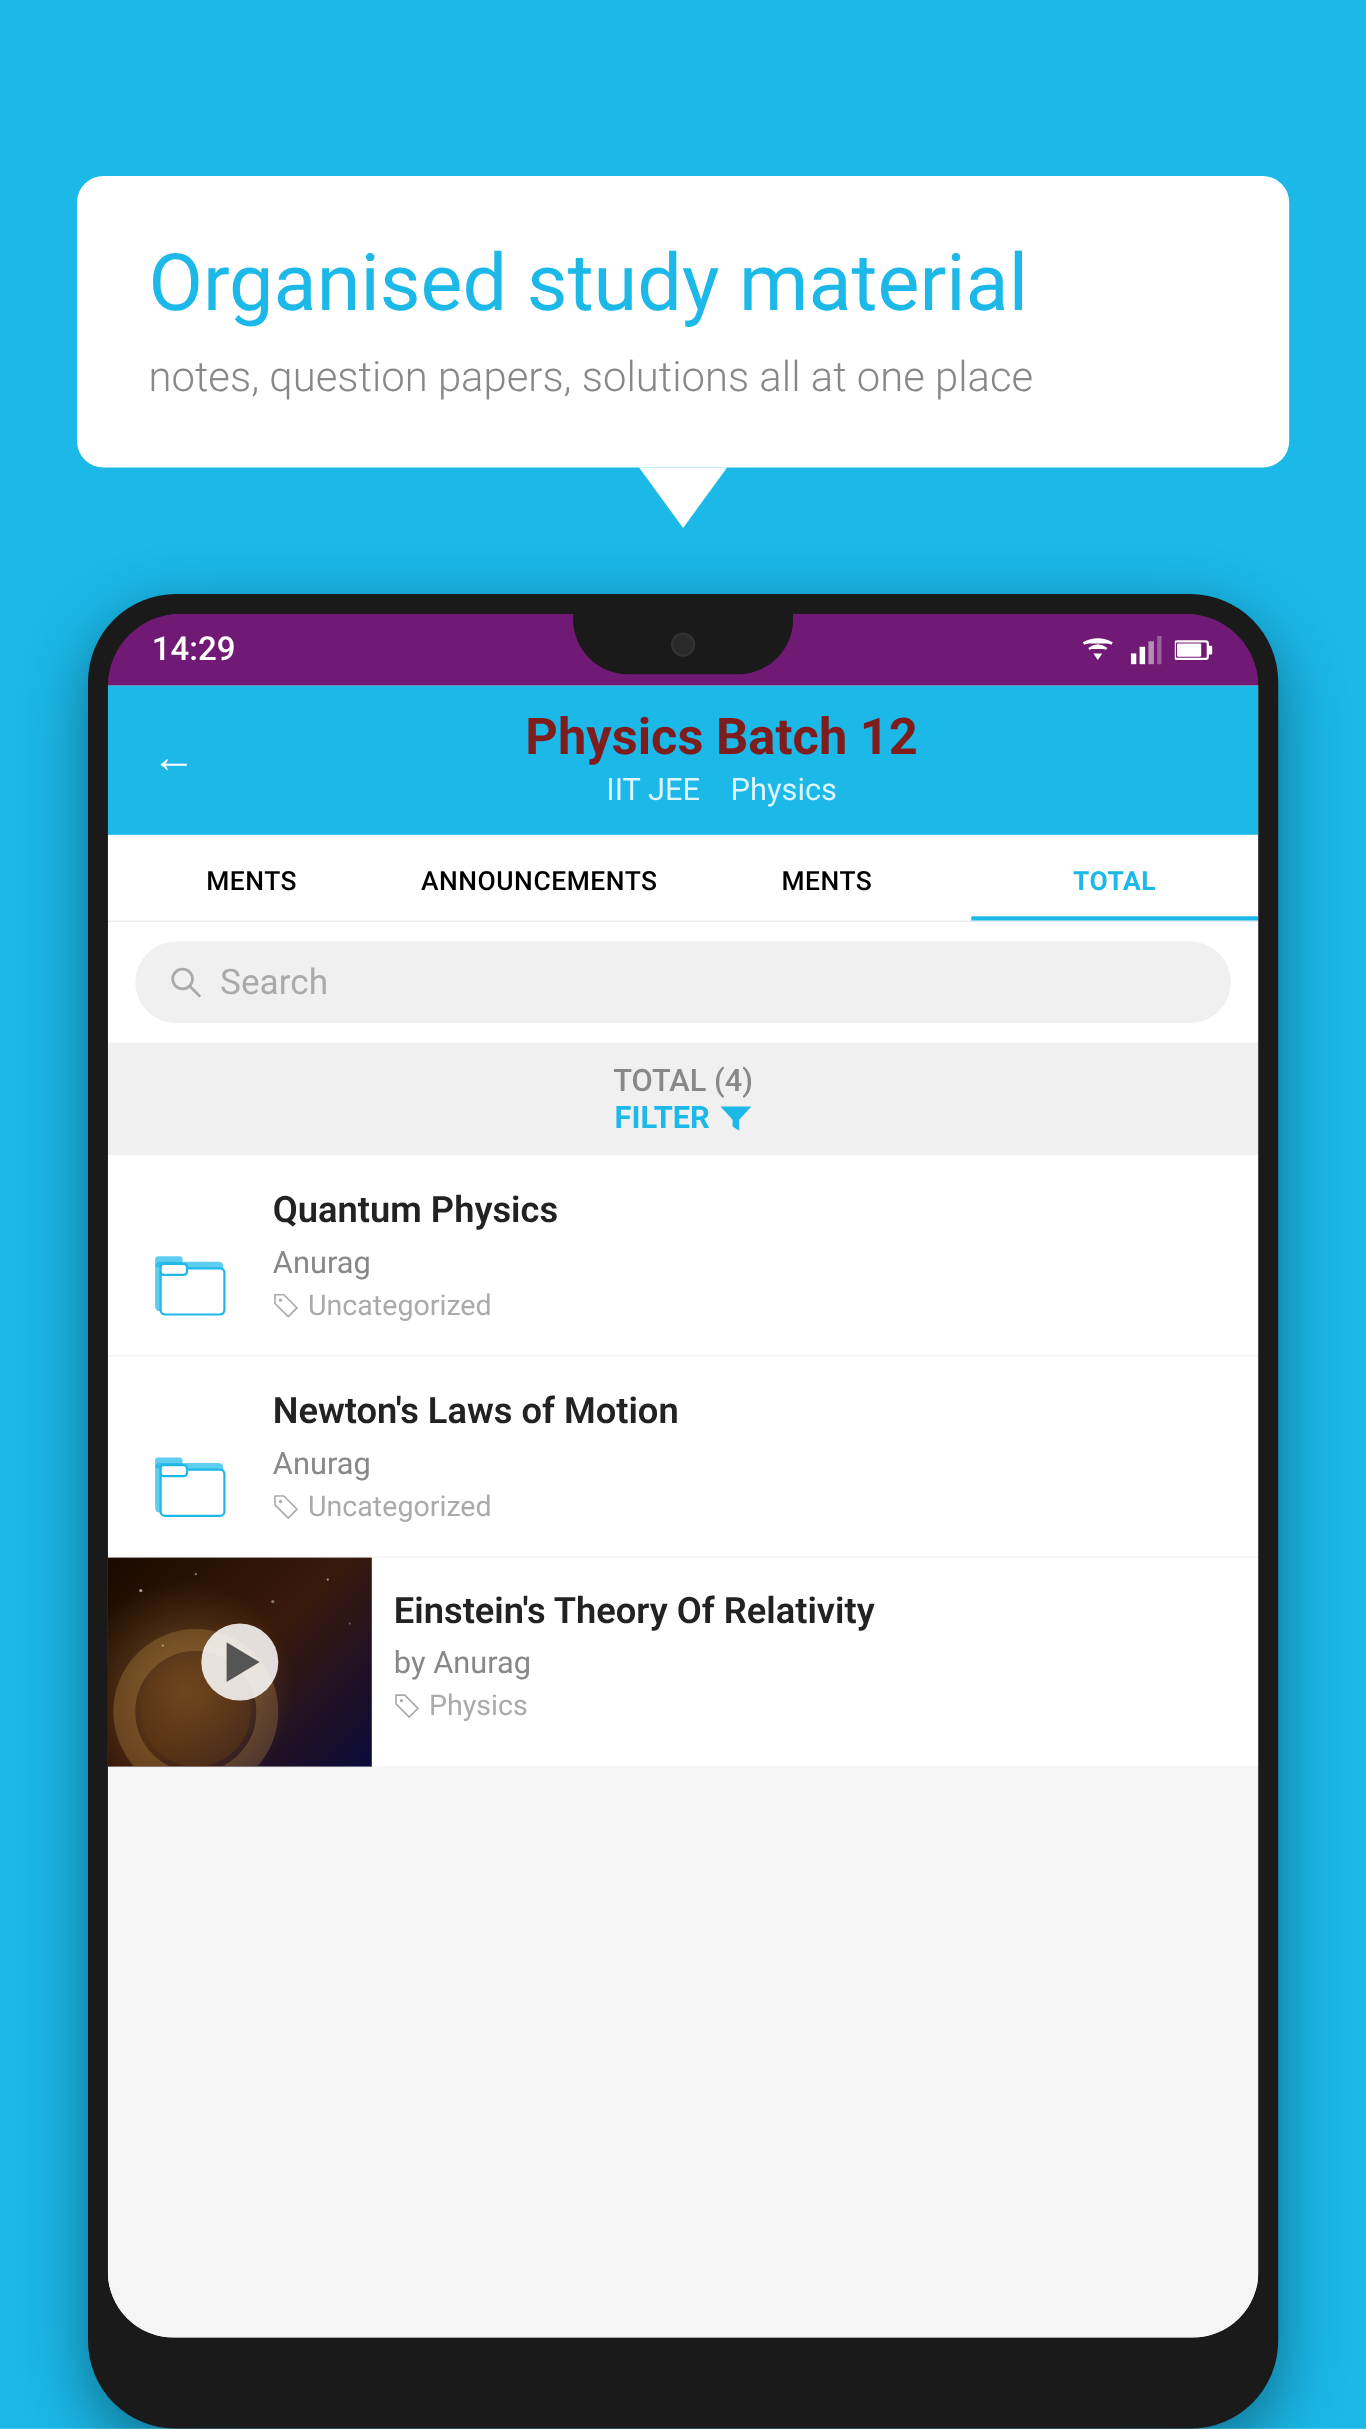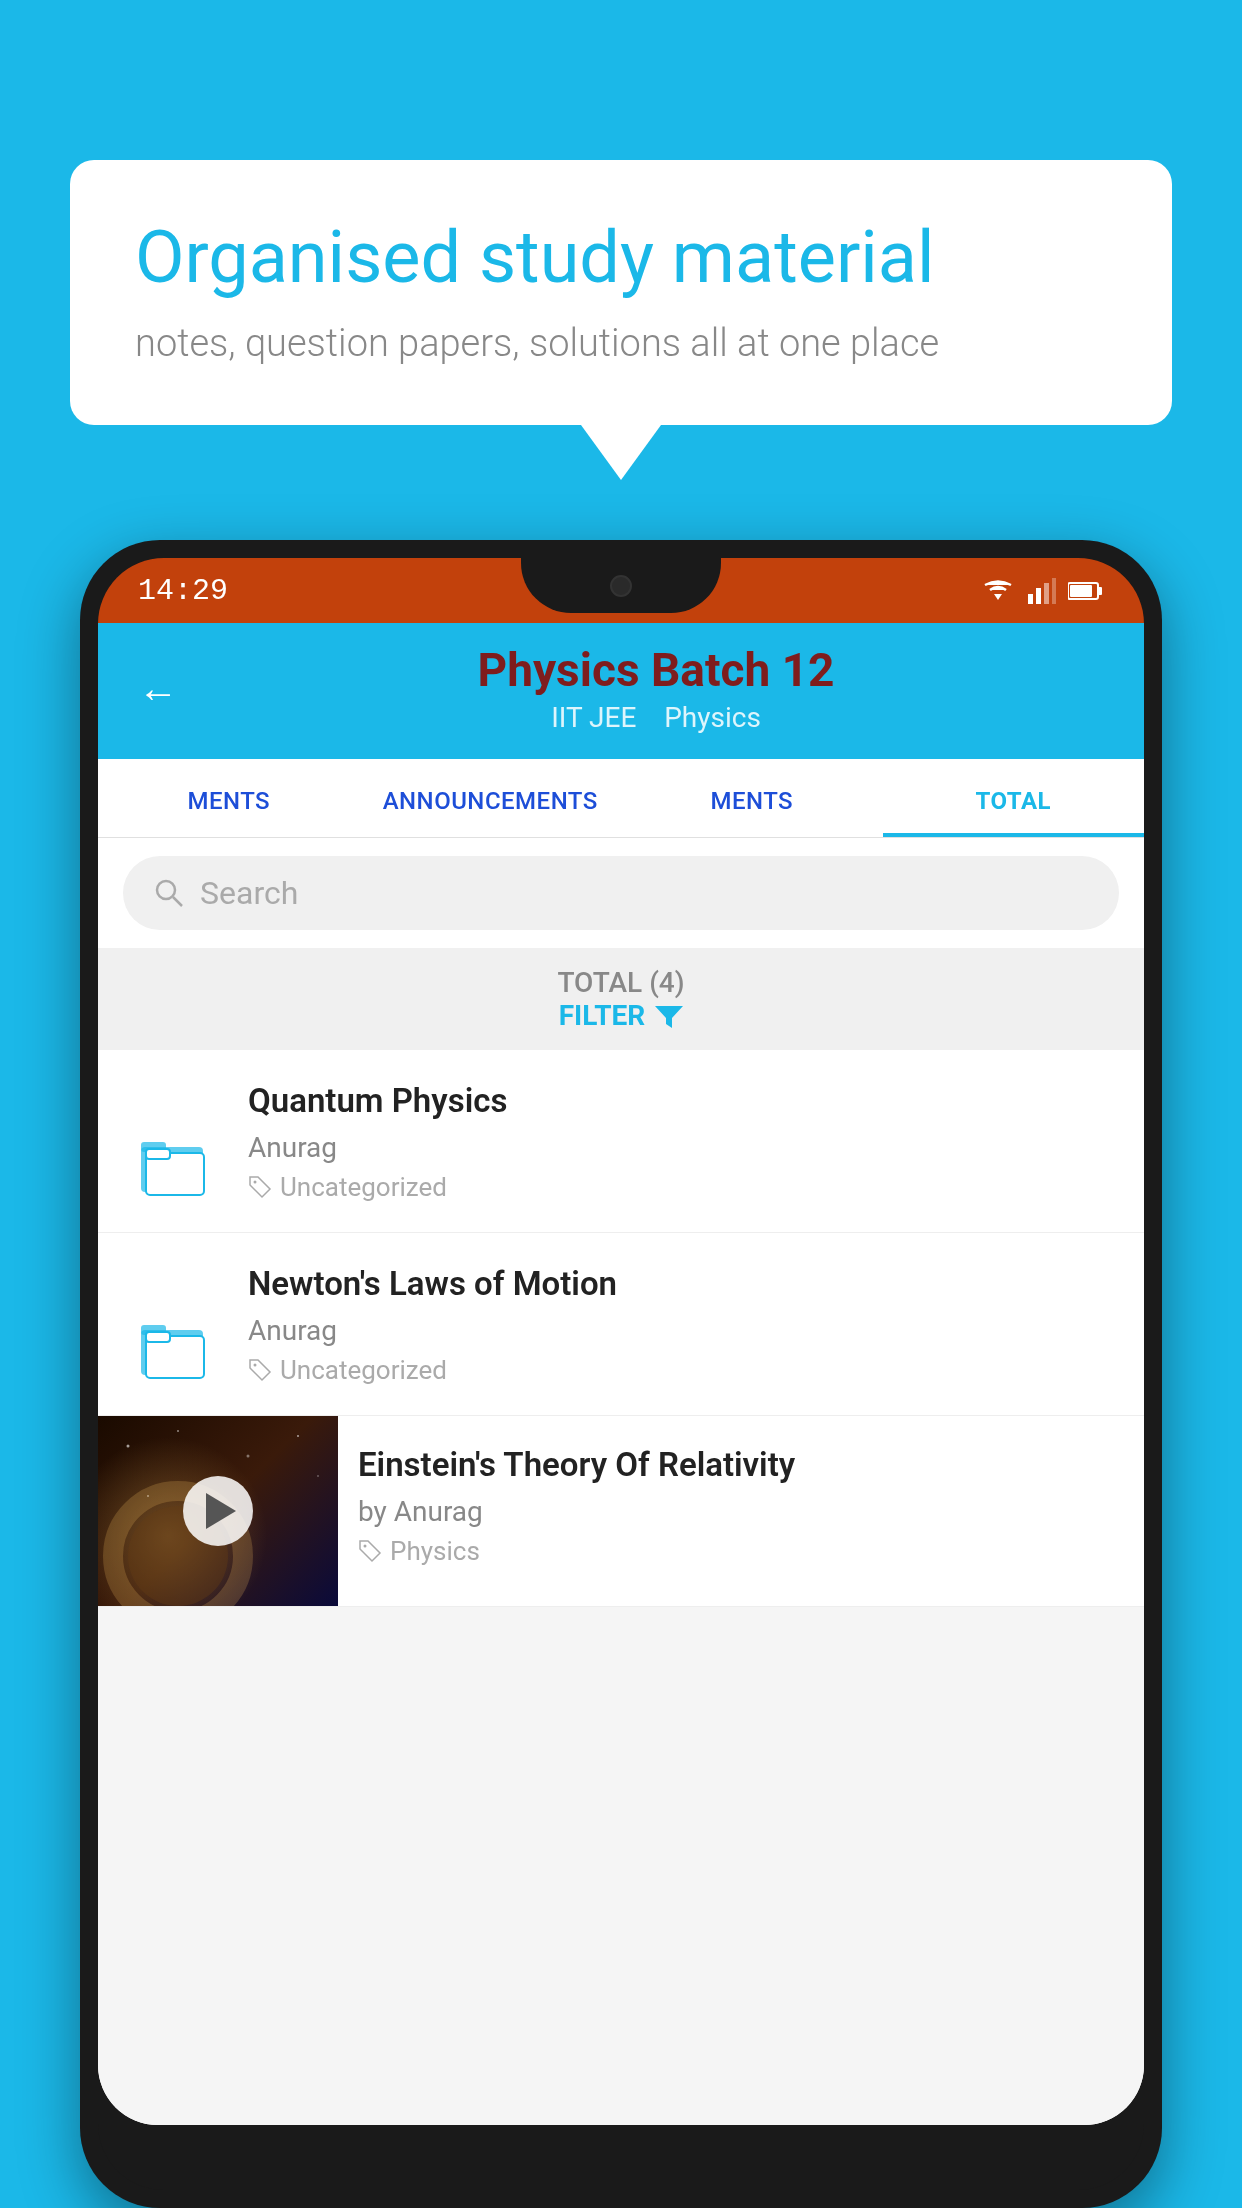--- a/index.html
+++ b/index.html
@@ -95,29 +95,28 @@
     .camera-dot {
       width: 22px;
       height: 22px;
       background: #2a2a2a;
       border-radius: 50%;
       border: 2px solid #333;
     }
 
     
     .status-bar {
-      background: #c2410c;
+      background: #701a75;
       height: 65px;
       display: flex;
       align-items: center;
       padding: 0 40px;
       justify-content: space-between;
       position: relative;
       z-index: 5;
-      font-family: Liberation Mono, monospace;
     }
 
     .status-time {
       color: white;
       font-size: 30px;
       font-weight: 500;
     }
 
     .status-icons {
       display: flex;
@@ -167,21 +166,21 @@
       display: flex;
       border-bottom: 1px solid #e0e0e0;
       overflow: hidden;
     }
 
     .tab-item {
       flex: 1;
       text-align: center;
       padding: 28px 10px 22px;
       font-size: 24px;
-      color: #1d4ed8;
+      color: #000000;
       font-weight: 500;
       letter-spacing: 0.5px;
       position: relative;
       cursor: pointer;
     }
 
     .tab-item.active {
       color: #1BB8E8;
       font-weight: 700;
     }

